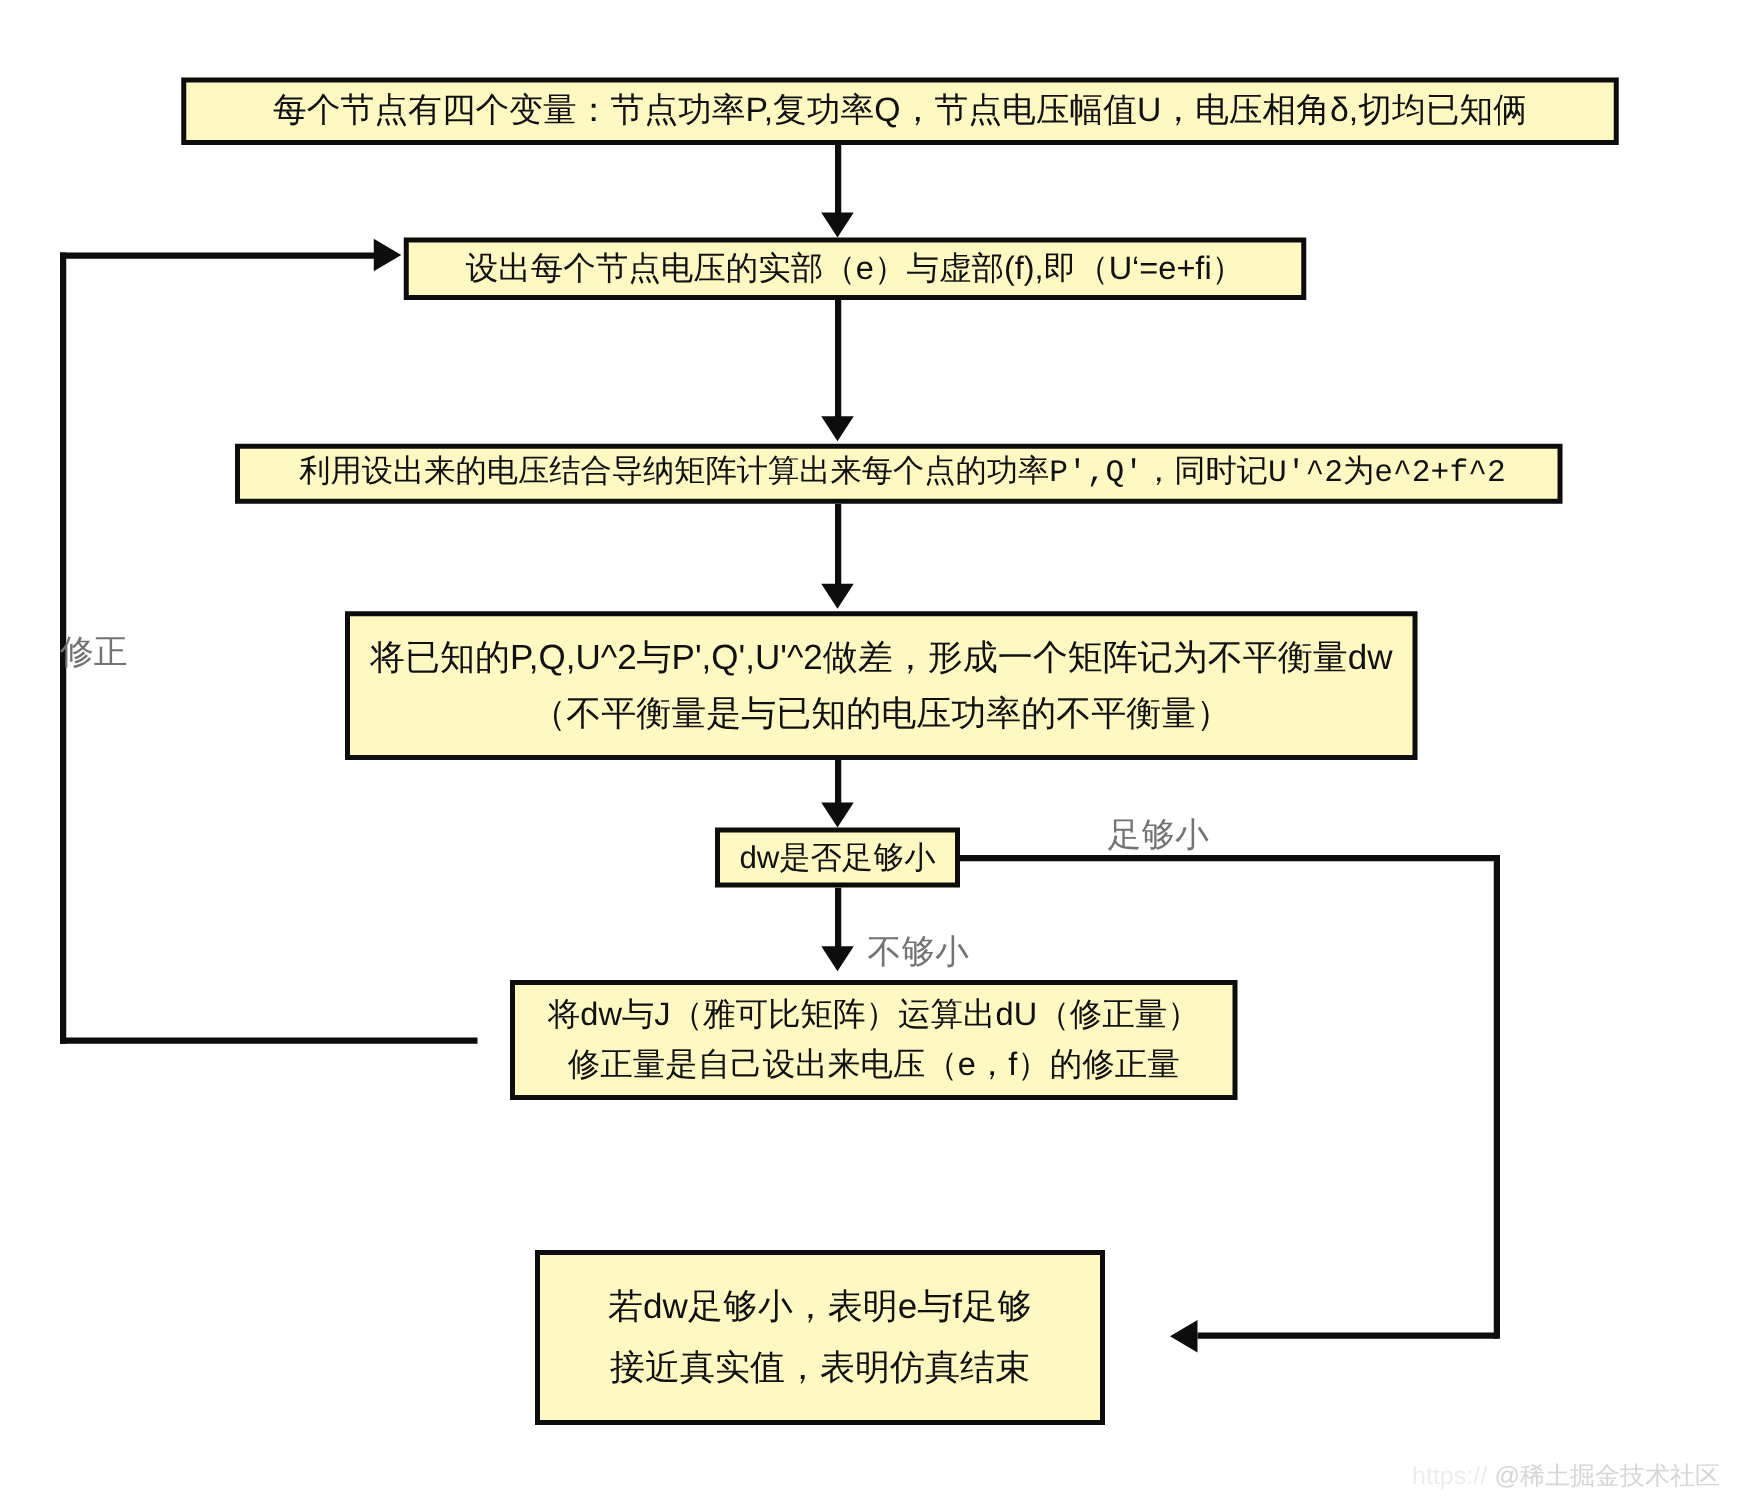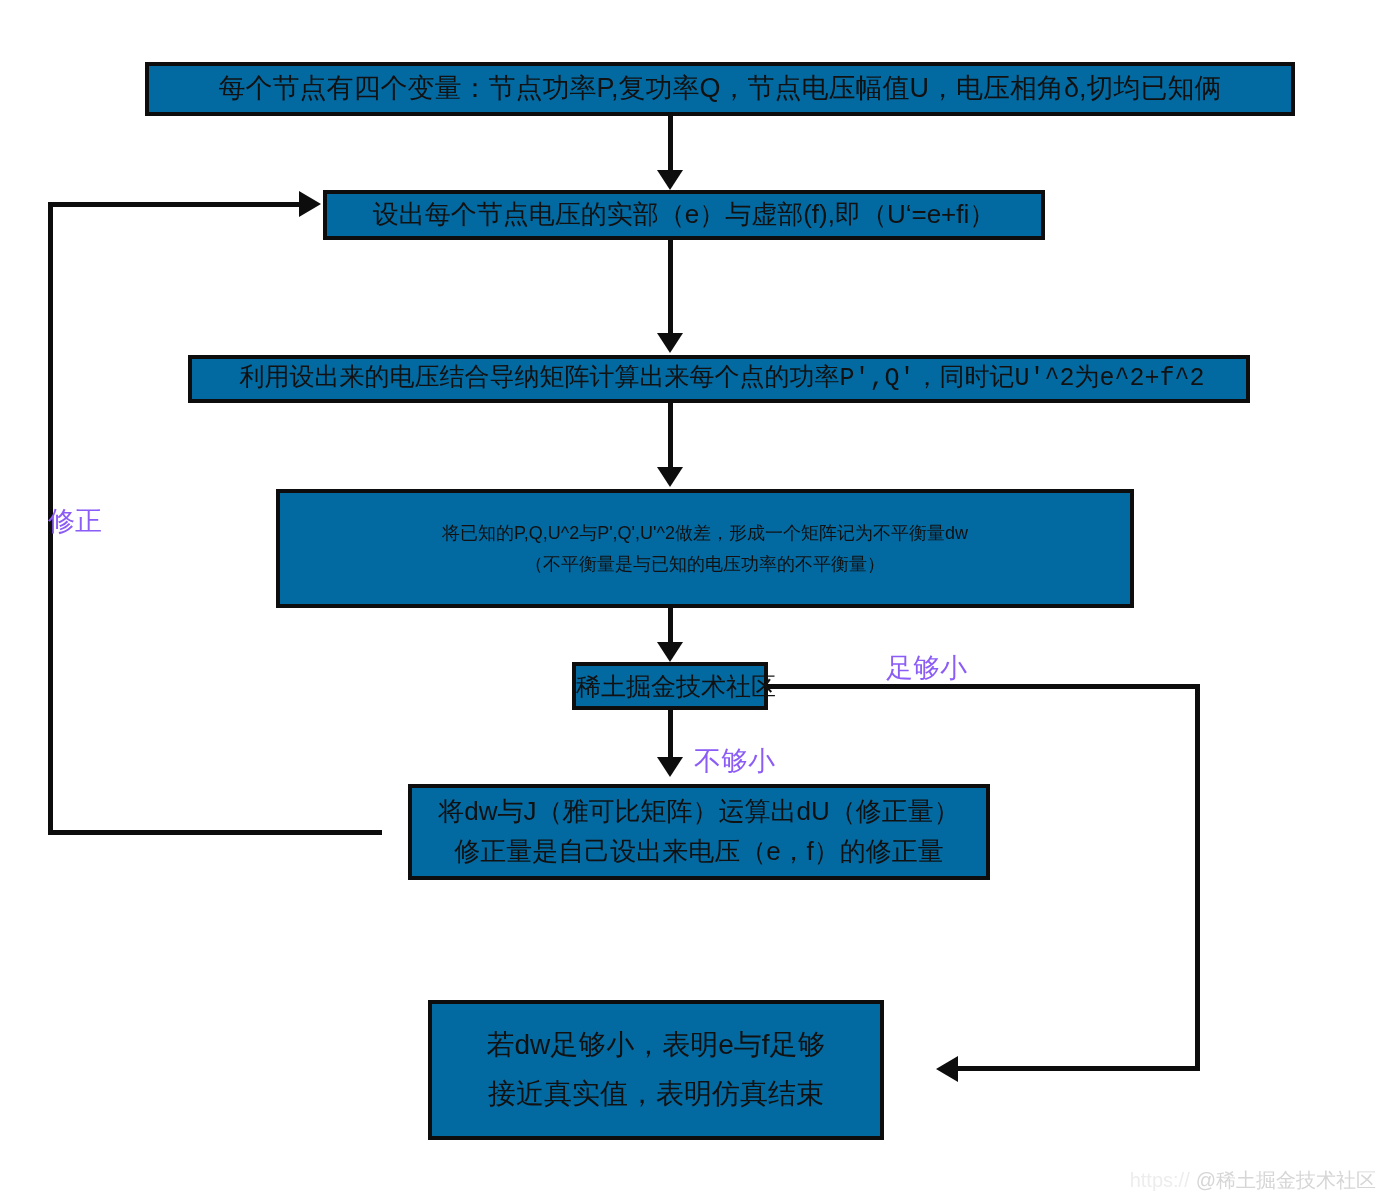--- a/index.html
+++ b/index.html
@@ -16,23 +16,24 @@
     position: relative;
     width: 1390px;
     height: 1202px;
     background: #ffffff;
     overflow: hidden;
   }
   .node {
     position: absolute;
     box-sizing: border-box;
     border: 4px solid #0d0d0d;
-    background: #0369a1;
+    background: #fef9c3;
     display: flex;
     flex-direction: column;
+    align-items: center;
     justify-content: center;
     text-align: center;
     line-height: 1.45;
     color: #111111;
     z-index: 3;
   }
   .node .line {
     display: block;
     white-space: nowrap;
   }
@@ -48,21 +49,21 @@
     font-size: 26px;
   }
   #node-compute-power {
     left: 188px; top: 355px; width: 1062px; height: 48px;
     font-size: 25px;
     font-family: Liberation Mono, monospace;
   }
   #node-compute-power .line { margin-left: 6px; }
   #node-mismatch {
     left: 276px; top: 489px; width: 858px; height: 119px;
-    font-size: 18px;
+    font-size: 28px;
   }
   #node-decision {
     left: 572px; top: 662px; width: 196px; height: 48px;
     font-size: 25px;
   }
   #node-correction {
     left: 380px; top: 784px; width: 582px; height: 96px;
     font-size: 26px;
     margin-left: 28px;
   }
@@ -104,21 +105,21 @@
     width: 0; height: 0;
     border-top: 13px solid transparent;
     border-bottom: 13px solid transparent;
     border-right: 22px solid #0d0d0d;
     z-index: 2;
   }
 
   .edge-label {
     position: absolute;
     font-size: 27px;
-    color: #8b5cf6;
+    color: #737373;
     white-space: nowrap;
     z-index: 4;
   }
 
   #watermark {
     position: absolute;
     right: 14px;
     bottom: 8px;
     font-size: 20px;
     color: #d6d6d6;
@@ -155,21 +156,21 @@
 
   <div class="node" id="node-mismatch">
     <span class="line">将已知的P,Q,U^2与P',Q',U'^2做差，形成一个矩阵记为不平衡量dw</span>
     <span class="line">（不平衡量是与已知的电压功率的不平衡量）</span>
   </div>
 
   <div class="conn v" style="left:668px; top:608px; height:40px;"></div>
   <div class="arrow-down" style="left:657px; top:642px;"></div>
 
   <div class="node" id="node-decision">
-    <span class="line">稀土掘金技术社区</span>
+    <span class="line">dw是否足够小</span>
   </div>
 
   <div class="conn h" style="left:768px; top:684px; width:432px;"></div>
   <div class="conn v" style="left:1195px; top:684px; height:387px;"></div>
   <div class="conn h" style="left:958px; top:1066px; width:240px;"></div>
   <div class="arrow-left" style="left:936px; top:1056px;"></div>
   <div class="edge-label" style="left:862px; top:650px;margin-left:24px;">足够小</div>
 
   <div class="conn v" style="left:668px; top:710px; height:52px;"></div>
   <div class="arrow-down" style="left:657px; top:757px;"></div>

